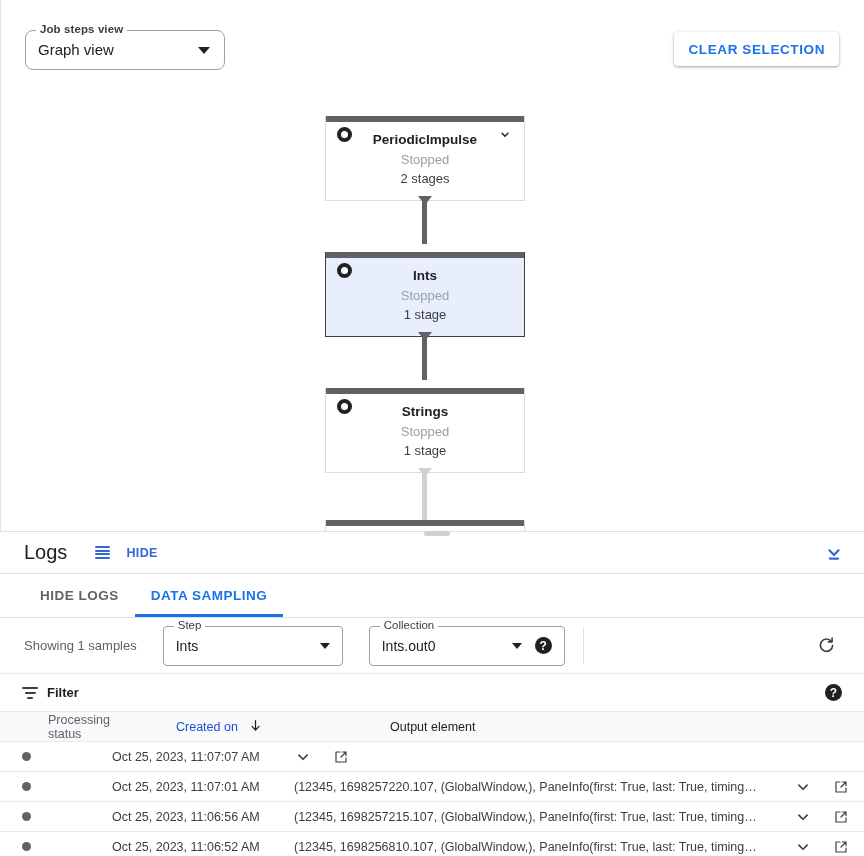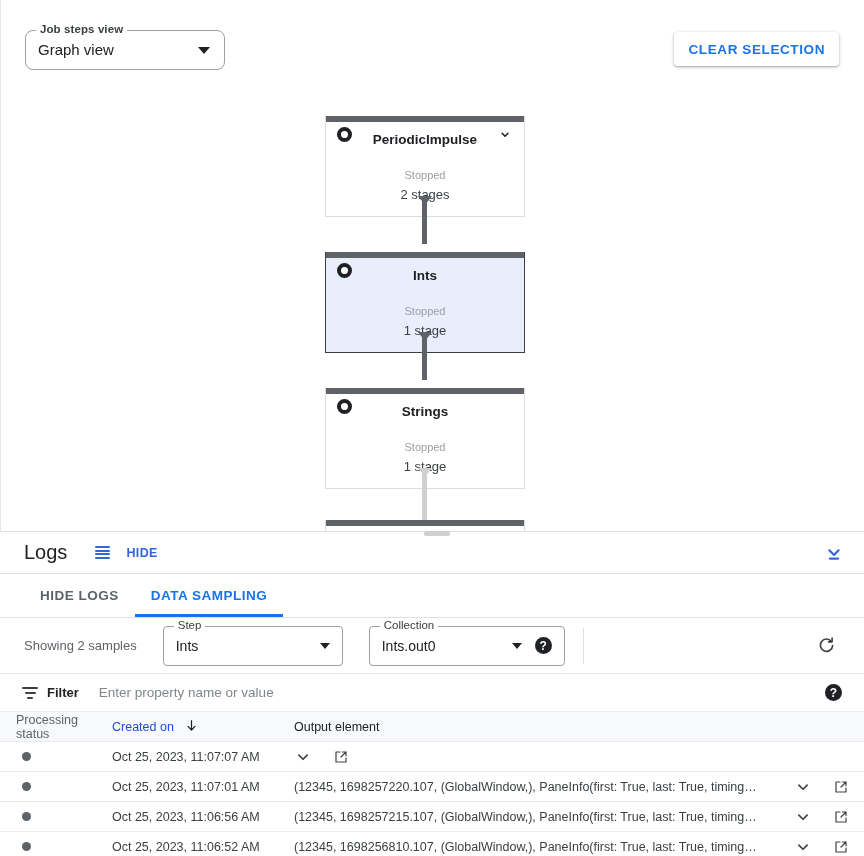--- a/index.html
+++ b/index.html
@@ -52,21 +52,21 @@
     border: 1px solid #dadce0; border-top: none; cursor: pointer;
   }
   .node .topbar { height: 6px; background: #5f6368; margin: 0; }
   .node.selected { background: #e8eefc; border: 1px solid #3c4043; border-top: none; }
   .node.selected .topbar { background: #5f6368; }
   .node-body { position: relative; padding: 8px 0 12px 0; }
   .node-title {
     text-align: center; font-size: 13.5px; font-weight: 700; color: #202124;
     line-height: 20px; padding: 0 34px;
   }
-  .node-status { text-align: center; font-size: 11px; color: #9aa0a6; line-height: 19px; margin-top: 16px; }
+  .node-status { text-align: center; font-size: 13px; color: #9aa0a6; line-height: 19px; }
   .node-stages { text-align: center; font-size: 13px; color: #3c4043; line-height: 19px; }
   .stop-icon {
     position: absolute; left: 11px; top: 5px; width: 15px; height: 15px; border-radius: 50%;
     border: 4px solid #202124; background: #fff;
   }
   .node-chevron { position: absolute; right: 12px; top: 6px; width: 14px; height: 14px; }
   .node-chevron svg { display:block; }
 
   
   .edge { position: absolute; width: 5px; background: #d0d0d0; }
@@ -171,21 +171,21 @@
     font-family: "Liberation Sans", sans-serif; width: 560px; background: transparent;
   }
   .filter-input::placeholder { color: #80868b; }
   .filter-help { position: absolute; right: 22px; }
 
   
   .table-head {
     height: 30px; background: #f8f9fa; border-bottom: 1px solid #e8eaed;
     display: flex; align-items: center; font-size: 12.5px;
   }
-  .th { color: #5f6368; }
+  .th { color: #5f6368; margin-left: 32px; }
   .th.status { width: 112px; padding-left: 16px; }
   .th.created { width: 182px; color: #1d4ed8; font-weight: 400; display: flex; align-items: center; gap: 10px; }
   .th.output { flex: 1; color: #202124; font-weight: 400; }
   .sort-arrow { display: inline-block; }
 
   .row {
     height: 30px; border-bottom: 1px solid #e8eaed; display: flex; align-items: center;
     font-size: 12.5px; color: #3c4043; cursor: pointer;
   }
   .cell.status { width: 112px; padding-left: 16px; display: flex; align-items: center; }
@@ -278,21 +278,21 @@
         </svg>
       </span>
     </div>
 
     <div class="tabs">
       <button class="tab">HIDE LOGS</button>
       <button class="tab active">DATA SAMPLING</button>
     </div>
 
     <div class="sampling-bar">
-      <span class="showing-text">Showing 2 samples</span>
+      <span class="showing-text">Showing 1 samples</span>
 
       <div class="mat-select step">
         <span class="ms-label">Step</span>
         <span class="ms-value">Ints</span>
         <span class="ms-arrow"></span>
       </div>
 
       <div class="mat-select collection">
         <span class="ms-label">Collection</span>
         <span class="ms-value">Ints.out0</span>
@@ -310,21 +310,20 @@
       </span>
     </div>
 
     <div class="filter-bar">
       <span class="filter-icon">
           <i></i>
           <i></i>
           <i></i>
         </span>
       <span class="filter-label">Filter</span>
-      <input class="filter-input" type="text" placeholder="Enter property name or value" style="">
       <span class="help-dot filter-help">?</span>
     </div>
 
     <div class="table-head">
       <span class="th status">Processing status</span>
       <span class="th created">
         <span>Created on</span>
         <span class="sort-arrow">
           <svg viewBox="0 0 24 24" width="15" height="15">
               <path d="M12 4v15M6.5 13.5L12 19.5l5.5-6" fill="none" stroke="#202124" stroke-width="2" stroke-linecap="round" stroke-linejoin="round"></path>

